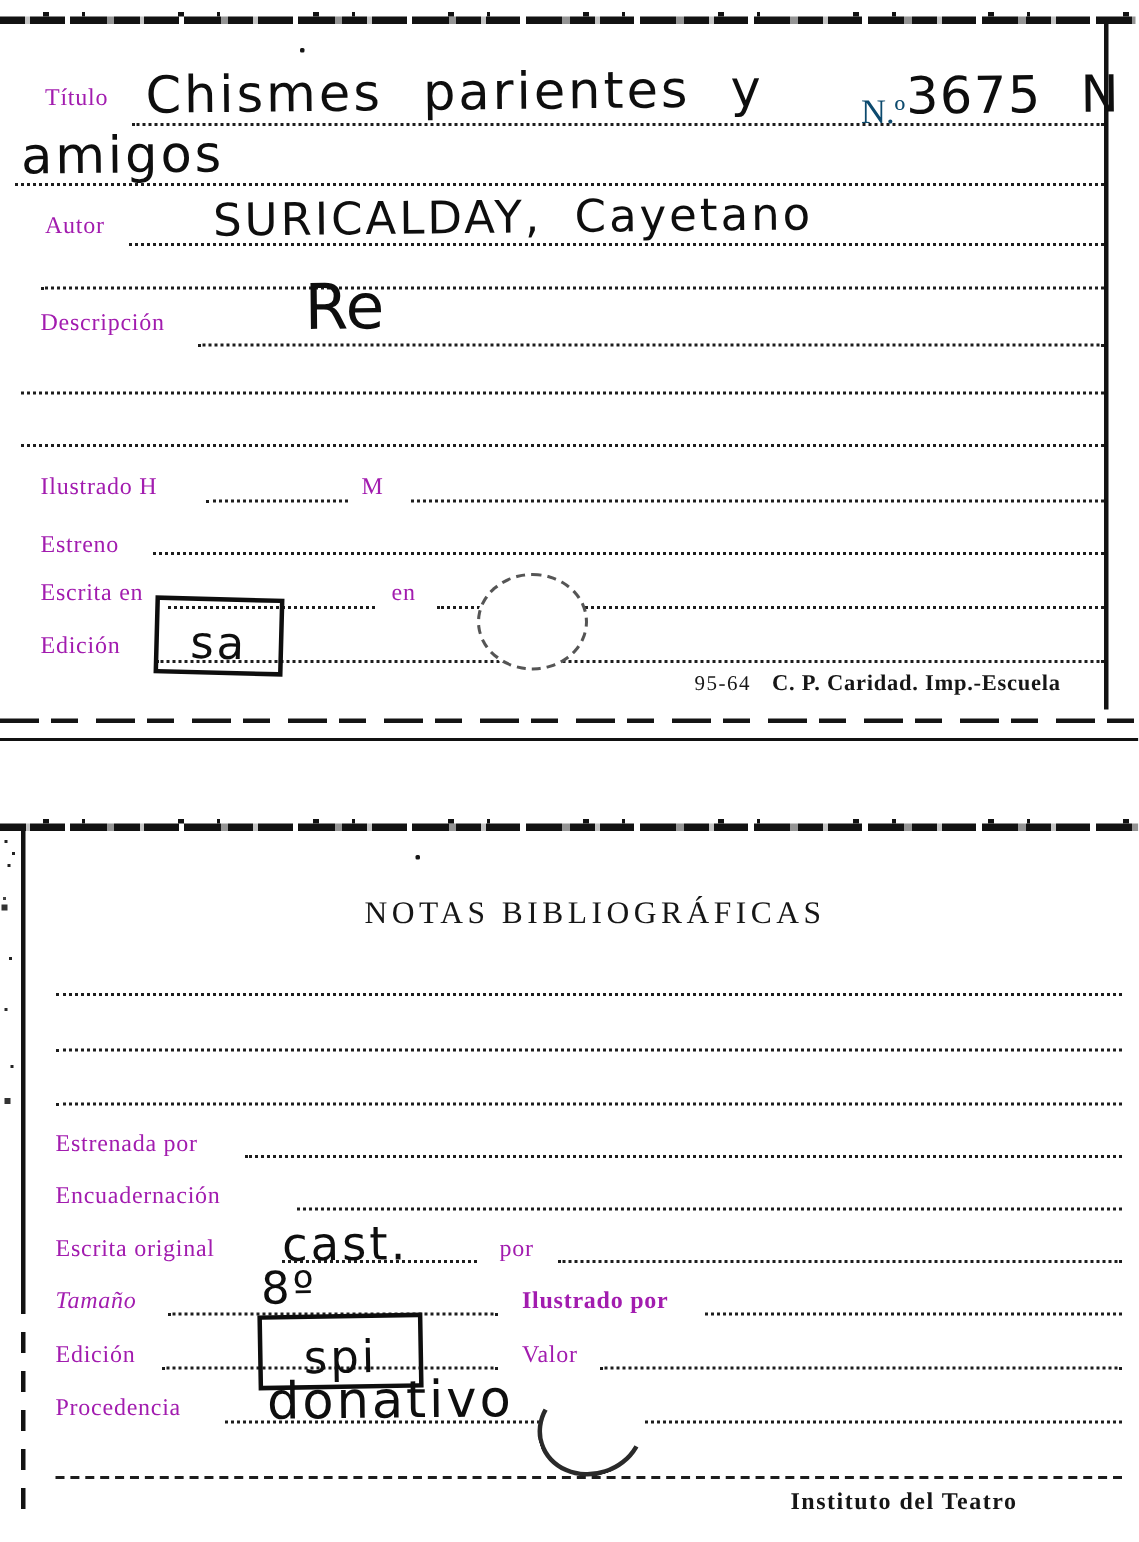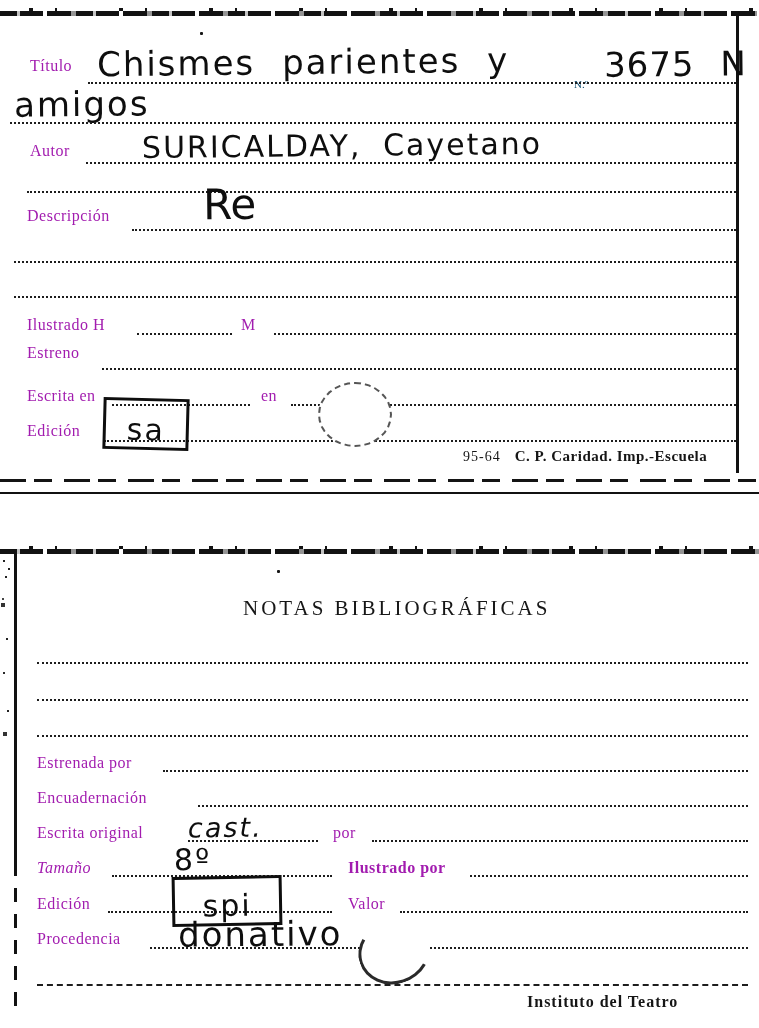--- a/index.html
+++ b/index.html
@@ -1,28 +1,28 @@
 <!DOCTYPE html>
 <html><head>
 <meta charset="utf-8">
 <style>
   html,body{margin:0;padding:0;background:#ffffff;}
   #scan{position:relative;width:759px;height:1028px;background:#ffffff;overflow:hidden;
         font-family:"Liberation Serif","DejaVu Serif",serif;color:#161616;}
 
   
   .lbl{position:absolute;font-size:16px;color:#a21caf;white-space:nowrap;letter-spacing:.5px;}
-  .lbl-sm{position:absolute;font-size:11px;color:#0c4a6e;white-space:nowrap;margin-top:16px;}
+  .lbl-sm{position:absolute;font-size:23px;color:#0c4a6e;white-space:nowrap;}
 
   
   .hw{position:absolute;font-family:"DejaVu Sans",sans-serif;color:#0e0e0e;white-space:nowrap;
       letter-spacing:2px;transform:rotate(-.6deg);}
   .hw-xl{font-size:34px;word-spacing:14px;}
   .hw-lg{font-size:30px;}
-  .hw-md{font-size:27px;font-style:italic;}
+  .hw-md{font-size:31px;}
 
   
   .dotline{position:absolute;height:0;border-bottom:2px dotted #1d1d1d;}
   .solidline{position:absolute;height:0;border-bottom:2px solid #111;}
   .dashline{position:absolute;height:3px;
       background:repeating-linear-gradient(90deg,#141414 0 26px,transparent 26px 34px,#141414 34px 52px,transparent 52px 64px);}
 
   
   .ragged{position:absolute;height:5px;
       background:repeating-linear-gradient(90deg,#121212 0 17px,rgba(18,18,18,.25) 17px 20px,#121212 20px 43px,transparent 43px 47px,#121212 47px 71px,rgba(18,18,18,.45) 71px 76px);}
@@ -84,21 +84,21 @@
     <div class="dotline" style="left:132px;top:229px;width:604px;"></div>
 
     <div class="dotline" style="left:14px;top:261px;width:722px;"></div>
     <div class="dotline" style="left:14px;top:296px;width:722px;"></div>
 
     <div class="lbl" style="left:27px;top:316px;">Ilustrado H</div>
     <div class="dotline" style="left:137px;top:333px;width:95px;"></div>
     <div class="lbl" style="left:241px;top:316px;">M</div>
     <div class="dotline" style="left:274px;top:333px;width:462px;"></div>
 
-    <div class="lbl" style="left:27px;top:344px;">Estreno</div>
+    <div class="lbl" style="left:27px;top:355px;">Estreno</div>
     <div class="dotline" style="left:102px;top:368px;width:634px;"></div>
 
     <div class="lbl" style="left:27px;top:387px;">Escrita en</div>
     <div class="dotline" style="left:112px;top:404px;width:138px;"></div>
     <div class="lbl" style="left:261px;top:387px;">en</div>
     <div class="dotline" style="left:291px;top:404px;width:445px;"></div>
 
     <div class="lbl" style="left:27px;top:422px;">Edición</div>
     <div class="dotline" style="left:104px;top:440px;width:632px;"></div>
 

